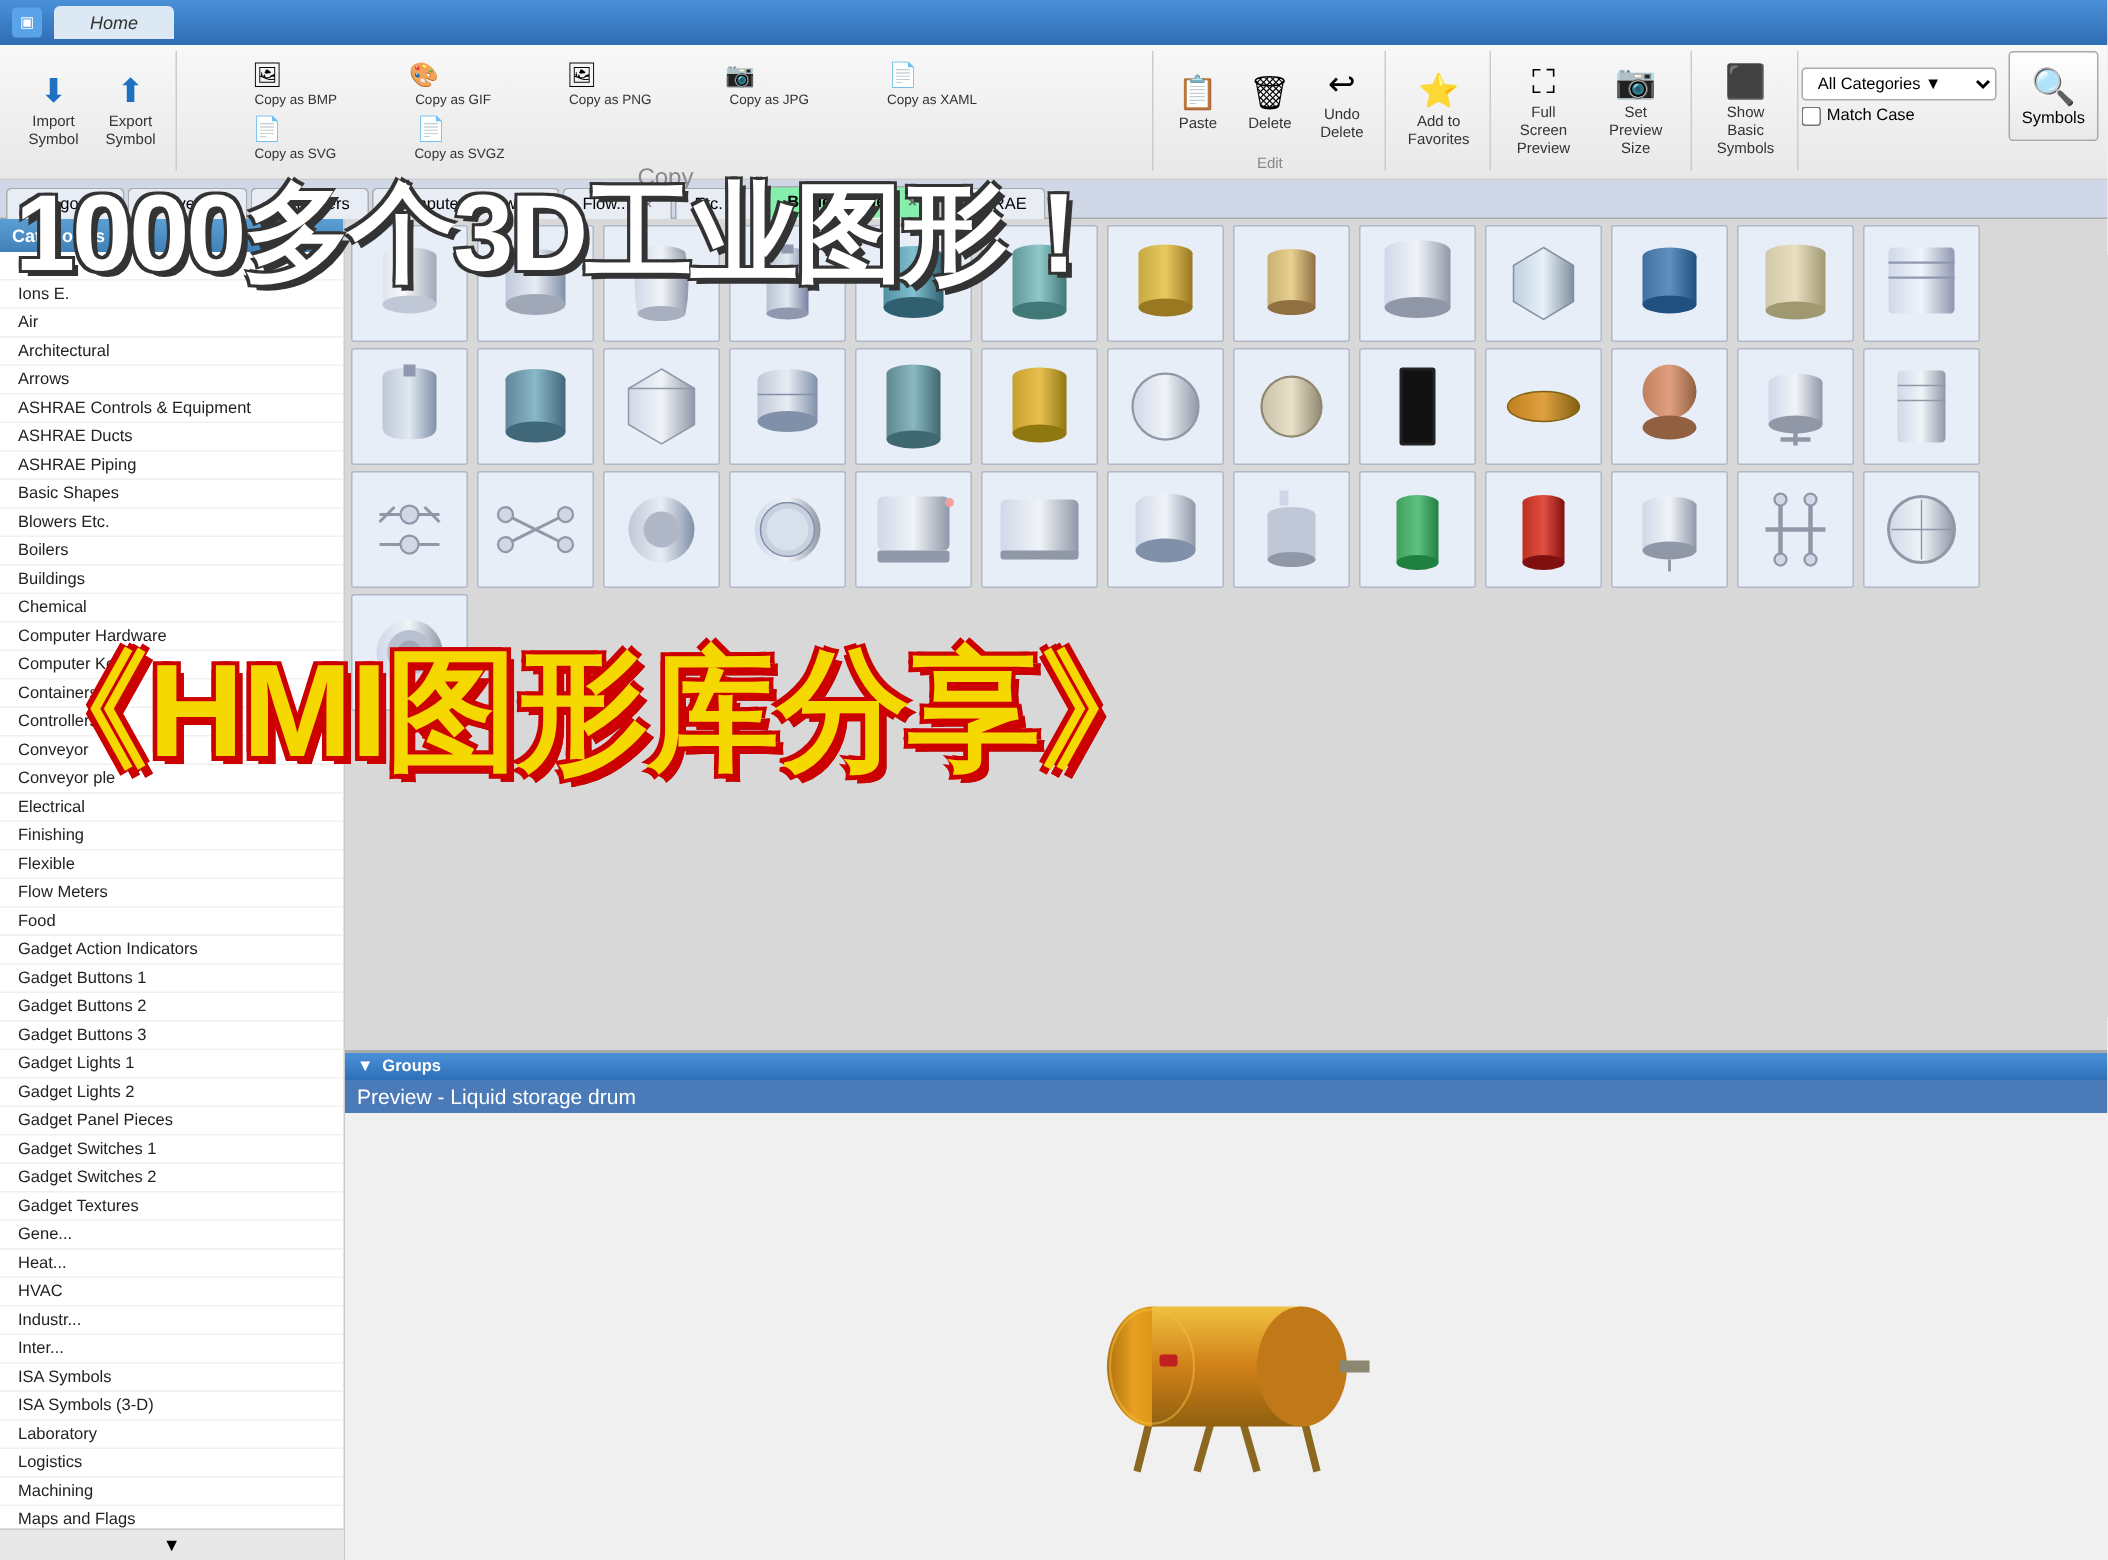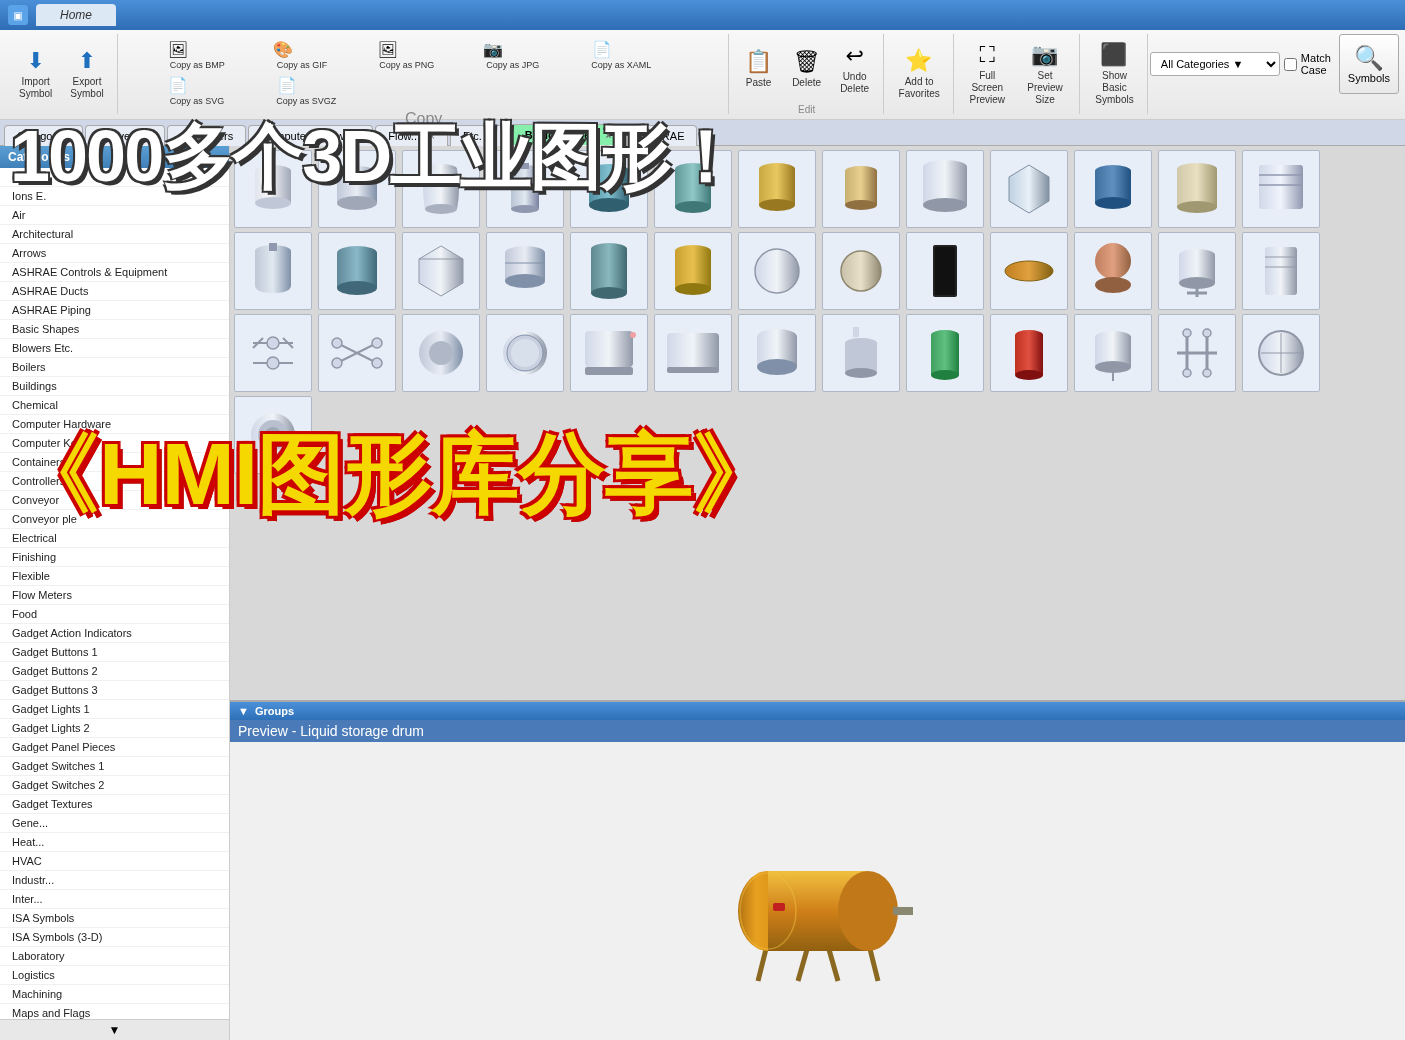--- a/index.html
+++ b/index.html
@@ -245,21 +245,21 @@
   <div class="ribbon-group">
     <div class="ribbon-buttons">
       <button class="ribbon-btn">
         <span class="btn-icon">⬛</span>
         <span class="btn-label">Show Basic<br>Symbols</span>
       </button>
     </div>
   </div>
 
   <div class="ribbon-right">
-    <div style="display:flex; flex-direction:row; gap:4px;">
+    <div style="display:flex; flex-direction:column; gap:4px;">
       <select class="category-select">
         <option>All Categories ▼</option>
         <option>3-D</option>
         <option>Containers</option>
         <option>Computer Hardware</option>
       </select>
       <label class="match-case">
         <input type="checkbox" style="">
         <span>Match Case</span>
       </label>

